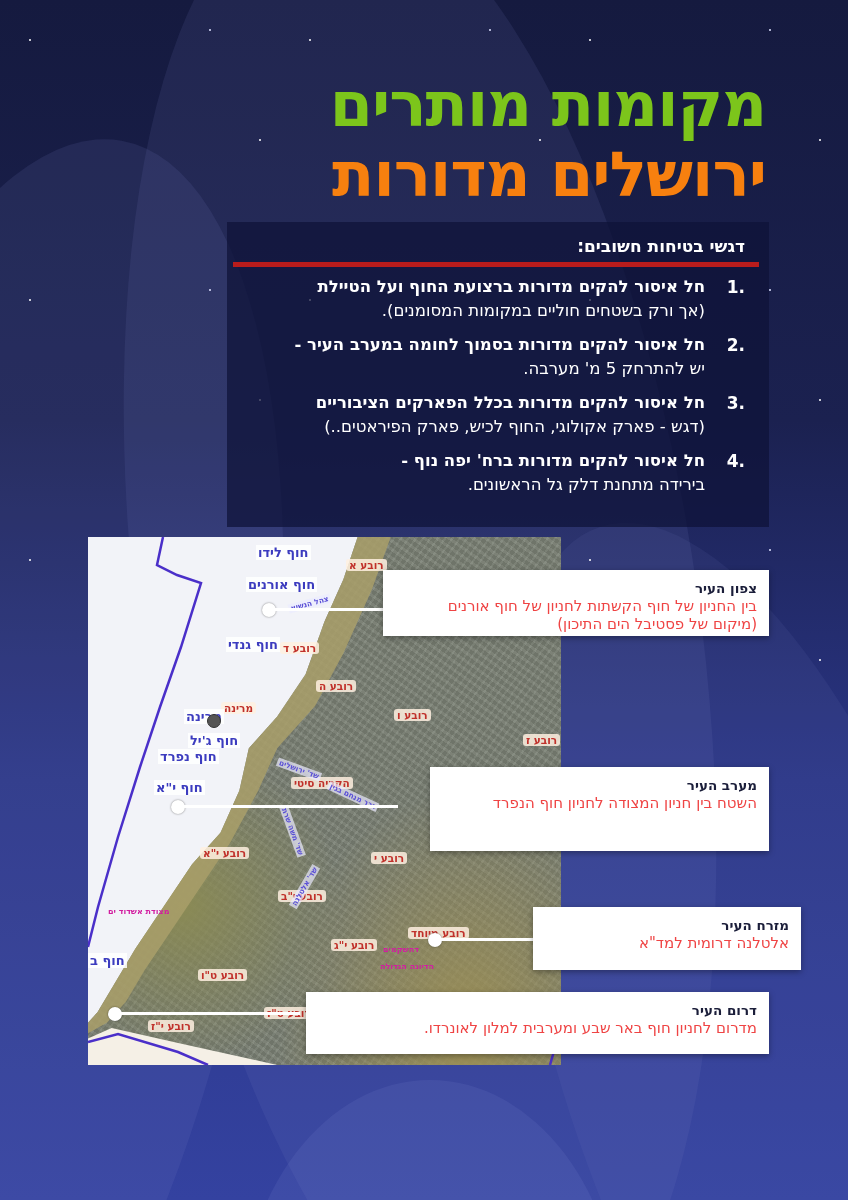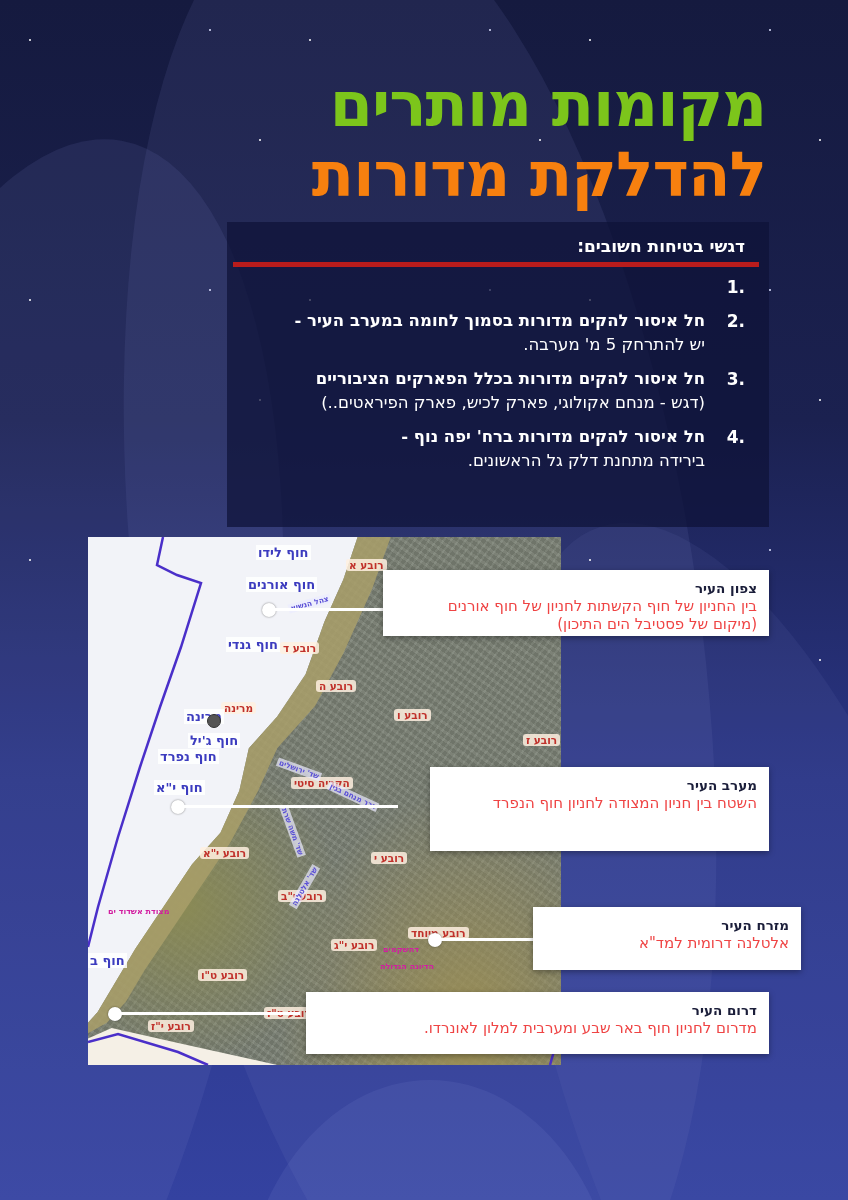--- a/index.html
+++ b/index.html
@@ -99,41 +99,45 @@
 <body>
 
 <div class="bg-shape shape1"></div>
 <div class="bg-shape shape2"></div>
 <div class="bg-shape shape3"></div>
 <div class="bg-shape shape4"></div>
 <div class="stars"></div>
 
 <h1 class="title">
   <span class="l1">מקומות מותרים</span>
-  <span class="l2">להדלקת מדורות</span>
+  <span class="l2">ירושלים מדורות</span>
 </h1>
 
 <section class="safety">
   <div class="safety-heading">דגשי בטיחות חשובים:</div>
   <ol class="safety-list">
     <li class="safety-item">
       <span class="num">.1</span>
+      <span class="item-text">
+        <span class="strong">חל איסור להקים מדורות ברצועת החוף ועל הטיילת</span>
+        <span>(אך ורק בשטחים חוליים במקומות המסומנים).</span>
+      </span>
     </li>
     <li class="safety-item">
       <span class="num">.2</span>
       <span class="item-text">
         <span class="strong">חל איסור להקים מדורות בסמוך לחומה במערב העיר -</span>
         <span>יש להתרחק 5 מ' מערבה.</span>
       </span>
     </li>
     <li class="safety-item">
       <span class="num">.3</span>
       <span class="item-text">
         <span class="strong">חל איסור להקים מדורות בכלל הפארקים הציבוריים</span>
-        <span>(דגש - מנחם אקולוגי, פארק לכיש, פארק הפיראטים..)</span>
+        <span>(דגש - פארק אקולוגי, החוף לכיש, פארק הפיראטים..)</span>
       </span>
     </li>
     <li class="safety-item">
       <span class="num">.4</span>
       <span class="item-text">
         <span class="strong">חל איסור להקים מדורות ברח' יפה נוף -</span>
         <span>בירידה מתחנת דלק גל הראשונים.</span>
       </span>
     </li>
   </ol>

